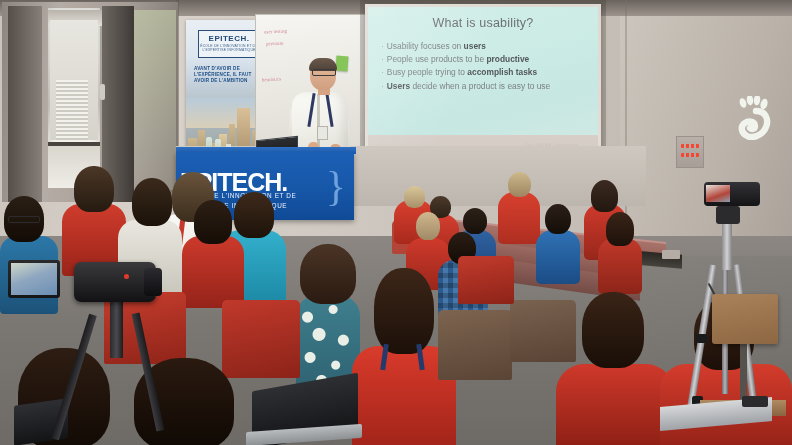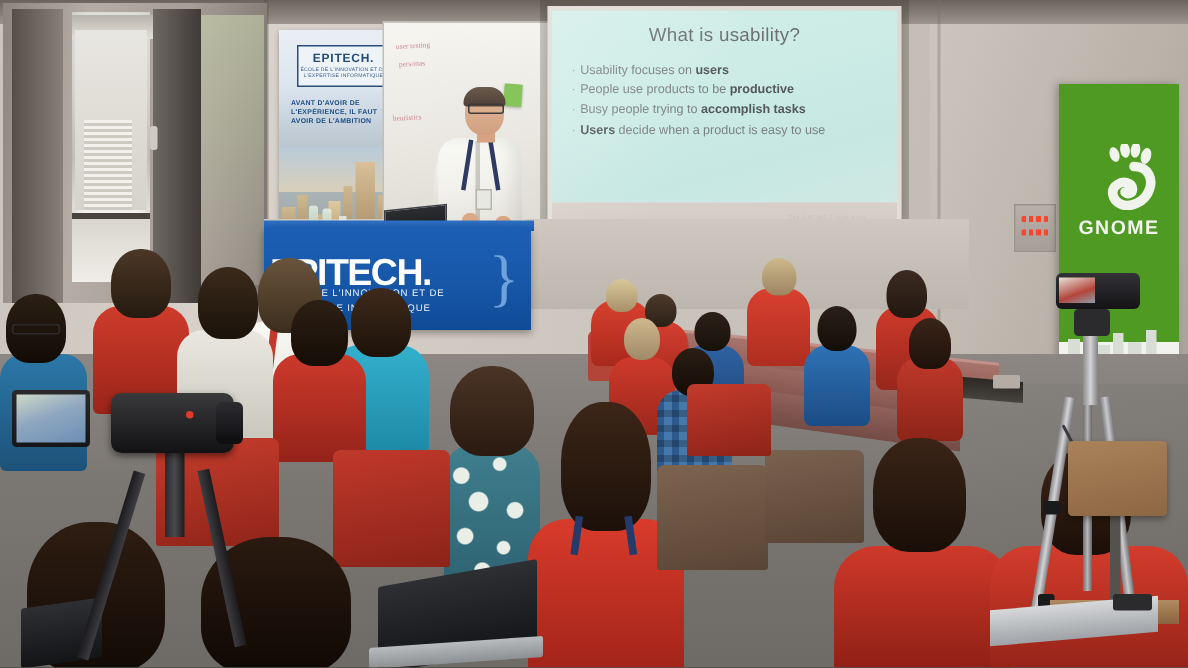--- a/index.html
+++ b/index.html
@@ -307,30 +307,20 @@
       <div id="guadec-word">GUADEC</div>
     </div>
   </div>
   <div class="abs" id="screen-glare"></div>
 
   <div class="abs" id="led-panel">
     <div class="led-row" style="top:7px;"></div>
     <div class="led-row" style="top:16px;"></div>
   </div>
 
-  <div class="abs" id="gnome-banner">
-    <div class="skyline-b" style="left:6px;width:8px;height:18px;"></div>
-    <div class="skyline-b" style="left:16px;width:6px;height:26px;"></div>
-    <div class="skyline-b" style="left:24px;width:10px;height:14px;"></div>
-    <div class="skyline-b" style="left:36px;width:7px;height:22px;"></div>
-    <div class="skyline-b" style="left:46px;width:9px;height:16px;"></div>
-    <div class="skyline-b" style="left:58px;width:7px;height:24px;"></div>
-    <div id="gnome-word">GNOME</div>
-    <div id="gnome-url">www.gnome.org</div>
-  </div>
   <svg class="abs" id="gnome-foot" viewBox="0 0 36 44">
     <ellipse cx="7" cy="7" rx="3.2" ry="5" fill="#f0f4ec" transform="rotate(-18 7 7)"></ellipse>
     <ellipse cx="14" cy="4" rx="3.2" ry="5.2" fill="#f0f4ec" transform="rotate(-8 14 4)"></ellipse>
     <ellipse cx="21" cy="4" rx="3.2" ry="5.2" fill="#f0f4ec" transform="rotate(6 21 4)"></ellipse>
     <ellipse cx="28" cy="8" rx="3.4" ry="5.4" fill="#f0f4ec" transform="rotate(16 28 8)"></ellipse>
     <path d="M20 15 C30 15 33 24 30 31 C27 39 17 43 11 40 C5 37 4 30 9 27 C13 24 19 26 19 30 C19 33 16 34 14 32" fill="none" stroke="#f0f4ec" stroke-width="6.4" stroke-linecap="round"></path>
   </svg>
 
   <div class="abs" id="riser"></div>
 

